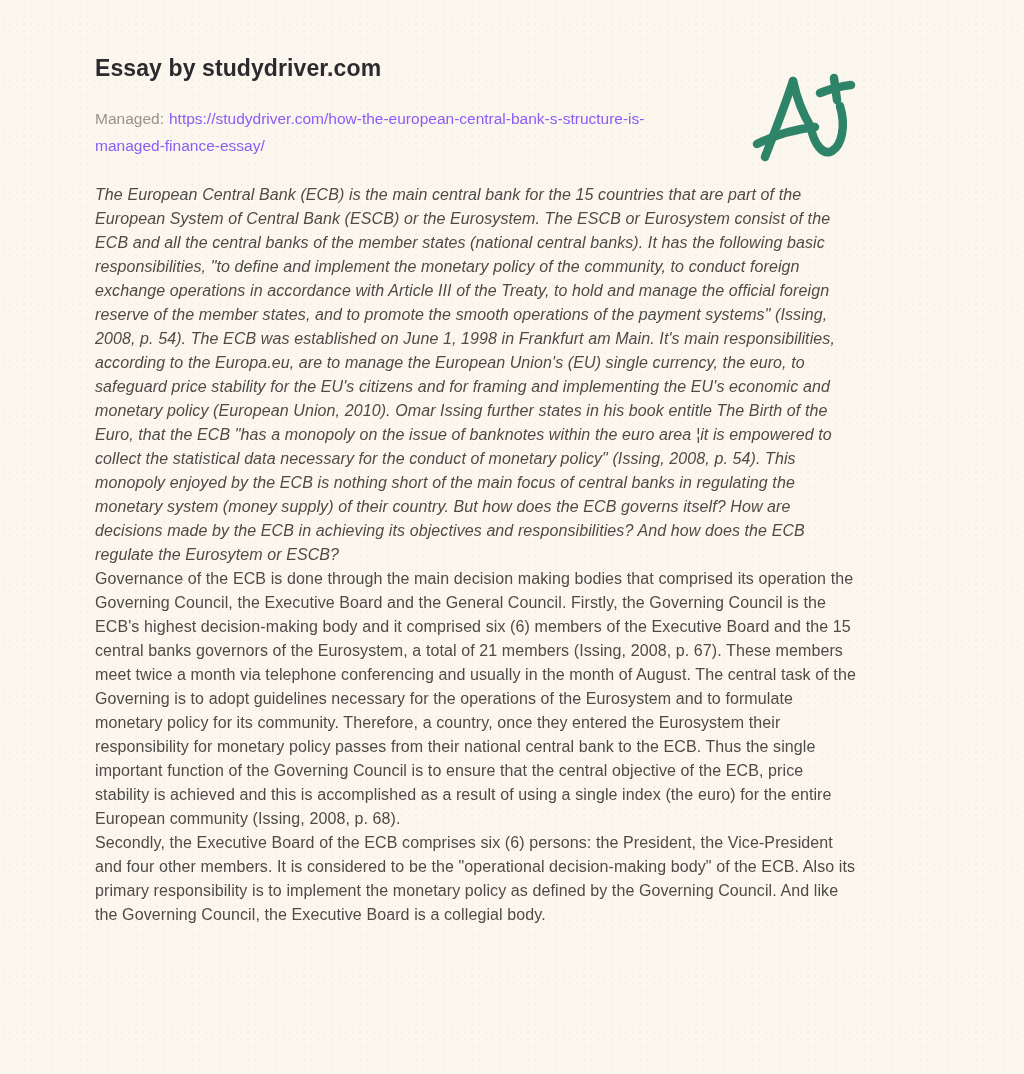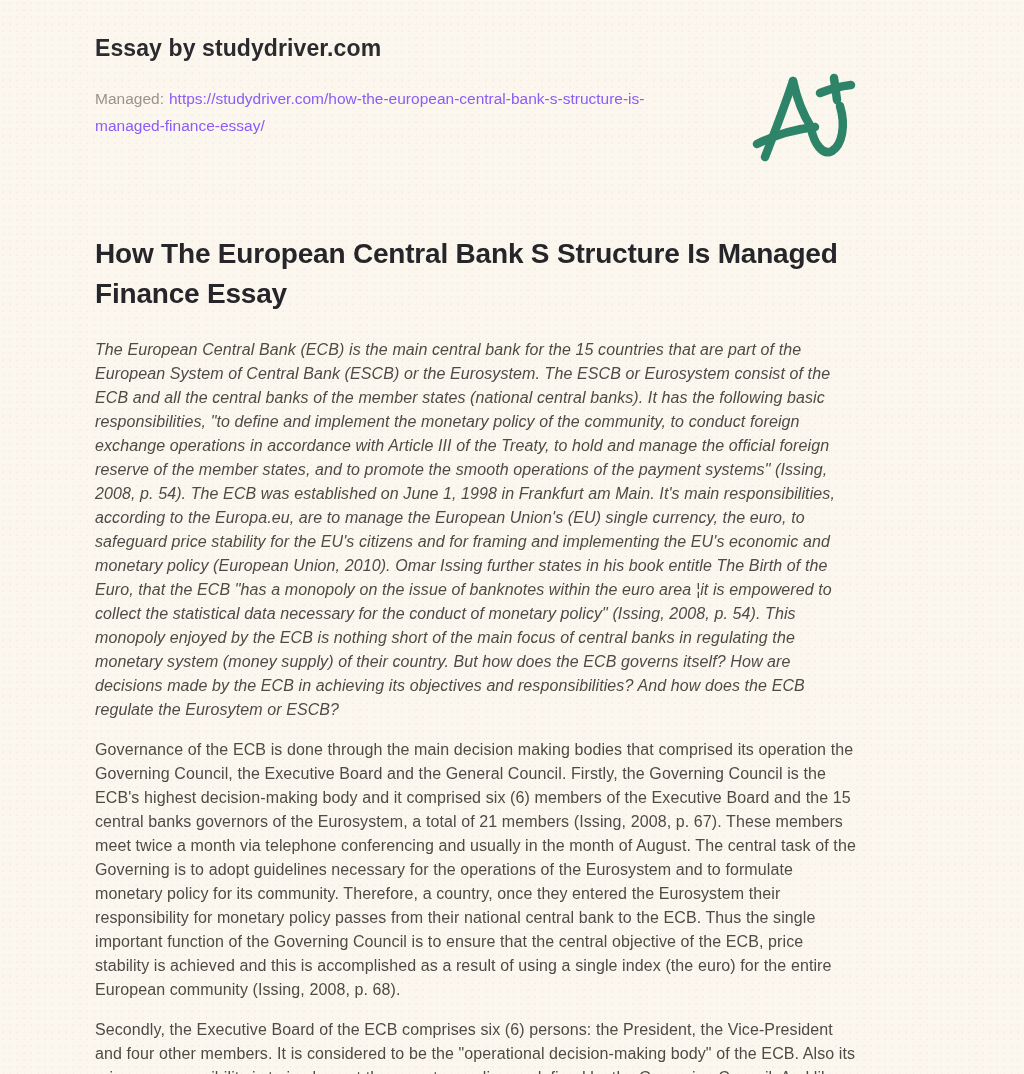--- a/index.html
+++ b/index.html
@@ -15,21 +15,21 @@
     background-image: radial-gradient(#f5efe3 1px, transparent 1px);
     background-size: 7px 7px;
     font-family: "Liberation Sans", sans-serif;
     -webkit-font-smoothing: antialiased;
   }
 
   .page {
     position: relative;
     width: 952px;
     height: 1074px;
-    padding: 35px 95px 0 95px;
+    padding: 55px 95px 0 95px;
   }
 
   
   .byline {
     font-size: 23px;
     font-weight: 700;
     color: #2B2A2F;
     letter-spacing: 0.1px;
   }
 
@@ -67,21 +67,20 @@
     margin-top: 95px;
     font-size: 28px;
     font-weight: 700;
     line-height: 40px;
     letter-spacing: -0.2px;
     color: #26252A;
     max-width: 860px;
   }
 
   .para {
-    margin-top: 16px;
     font-size: 16px;
     line-height: 24px;
     color: #4E4B46;
     letter-spacing: 0.1px;
   }
 
   .para:first-of-type {
     margin-top: 24px;
     font-style: italic;
   }
@@ -112,21 +111,20 @@
 
           <path d="M82 12 C83 19 84 27 85 34"></path>
 
           <path d="M68 27 C78 23 90 20 99 19"></path>
         </g>
       </svg>
     </div>
   </header>
 
   <main>
-    <h1 class="title">How The European Central Bank S Structure Is Managed Finance Essay</h1>
 
     <p class="para">The European Central Bank (ECB) is the main central bank for the 15 countries that are part of the European System of Central Bank (ESCB) or the Eurosystem. The ESCB or Eurosystem consist of the ECB and all the central banks of the member states (national central banks). It has the following basic responsibilities, "to define and implement the monetary policy of the community, to conduct foreign exchange operations in accordance with Article III of the Treaty, to hold and manage the official foreign reserve of the member states, and to promote the smooth operations of the payment systems" (Issing, 2008, p. 54). The ECB was established on June 1, 1998 in Frankfurt am Main. It's main responsibilities, according to the Europa.eu, are to manage the European Union's (EU) single currency, the euro, to safeguard price stability for the EU's citizens and for framing and implementing the EU's economic and monetary policy (European Union, 2010). Omar Issing further states in his book entitle The Birth of the Euro, that the ECB "has a monopoly on the issue of banknotes within the euro area ¦it is empowered to collect the statistical data necessary for the conduct of monetary policy" (Issing, 2008, p. 54). This monopoly enjoyed by the ECB is nothing short of the main focus of central banks in regulating the monetary system (money supply) of their country. But how does the ECB governs itself? How are decisions made by the ECB in achieving its objectives and responsibilities? And how does the ECB regulate the Eurosytem or ESCB?</p>
 
     <p class="para">Governance of the ECB is done through the main decision making bodies that comprised its operation the Governing Council, the Executive Board and the General Council. Firstly, the Governing Council is the ECB's highest decision-making body and it comprised six (6) members of the Executive Board and the 15 central banks governors of the Eurosystem, a total of 21 members (Issing, 2008, p. 67). These members meet twice a month via telephone conferencing and usually in the month of August. The central task of the Governing is to adopt guidelines necessary for the operations of the Eurosystem and to formulate monetary policy for its community. Therefore, a country, once they entered the Eurosystem their responsibility for monetary policy passes from their national central bank to the ECB. Thus the single important function of the Governing Council is to ensure that the central objective of the ECB, price stability is achieved and this is accomplished as a result of using a single index (the euro) for the entire European community (Issing, 2008, p. 68).</p>
 
     <p class="para">Secondly, the Executive Board of the ECB comprises six (6) persons: the President, the Vice-President and four other members. It is considered to be the "operational decision-making body" of the ECB. Also its primary responsibility is to implement the monetary policy as defined by the Governing Council. And like the Governing Council, the Executive Board is a collegial body.</p>
   </main>
 
 </div>
 

